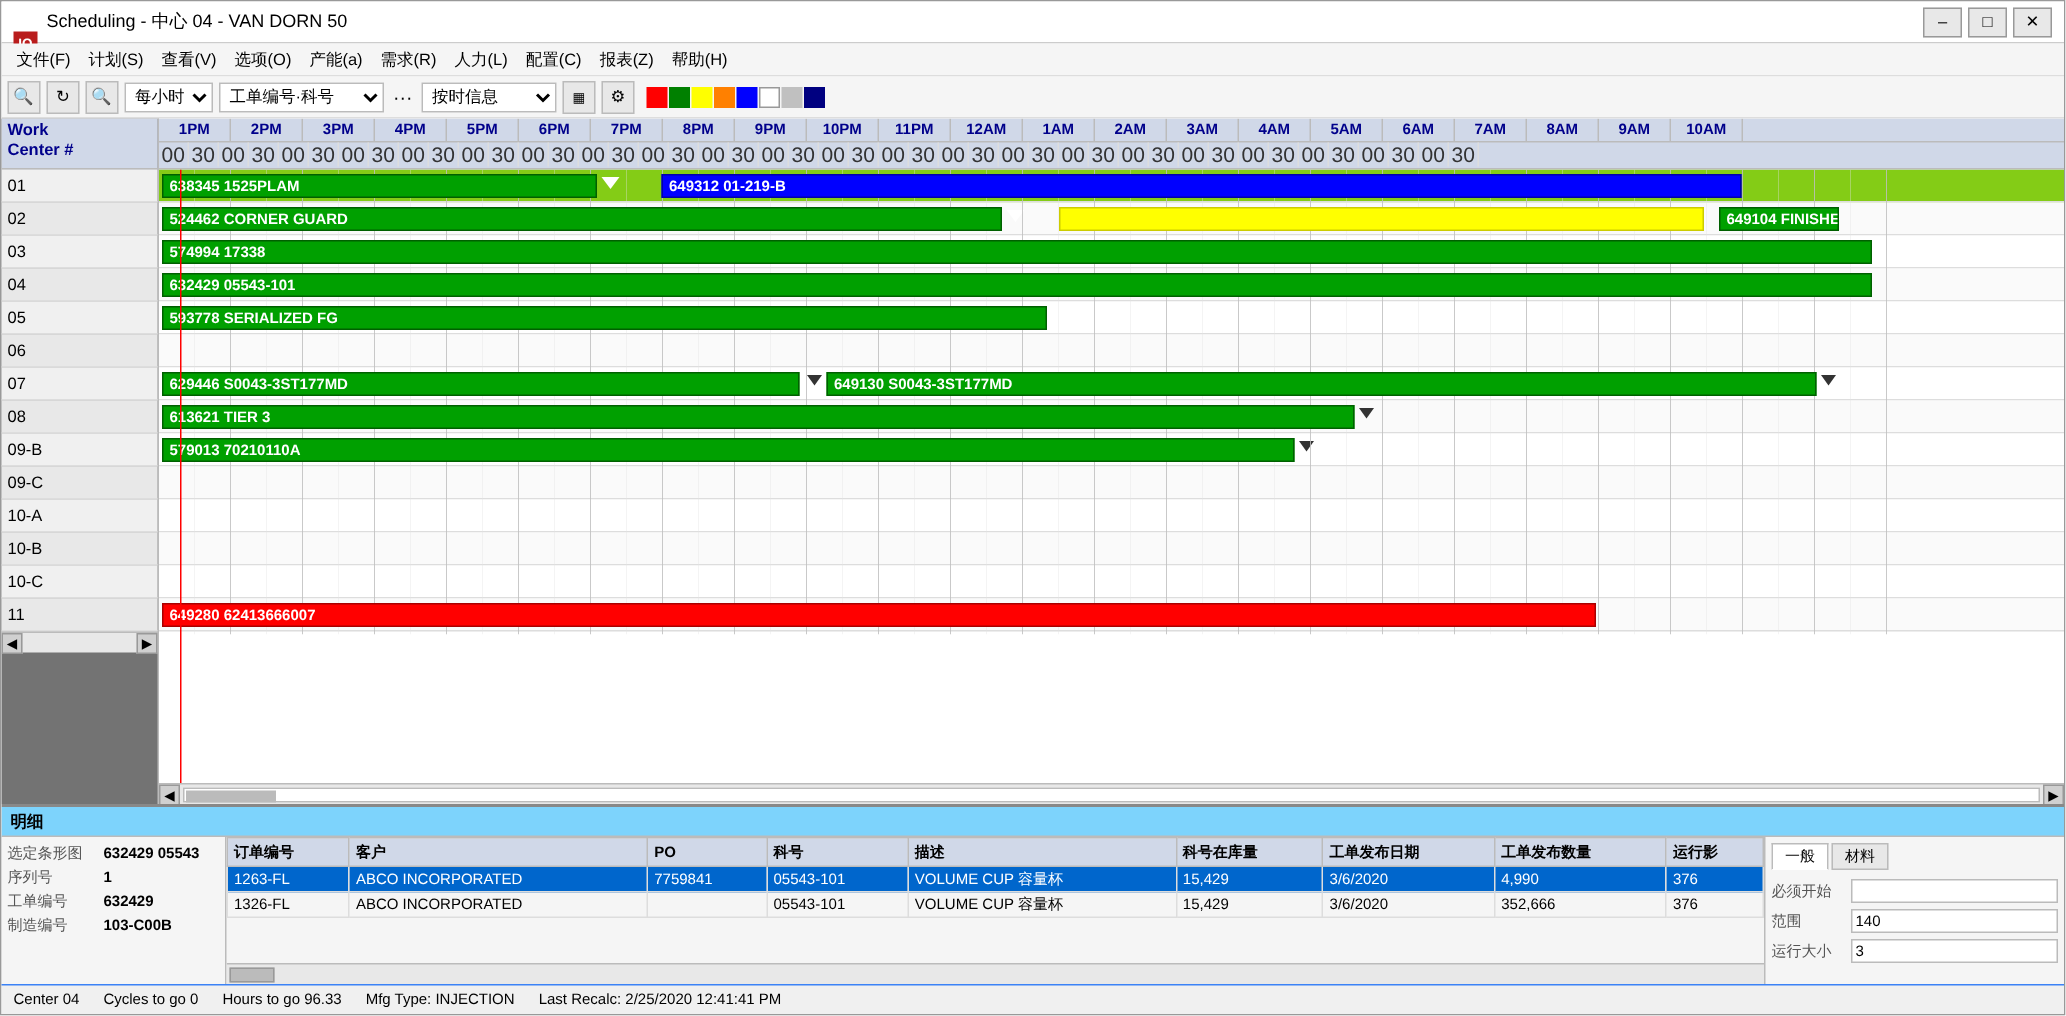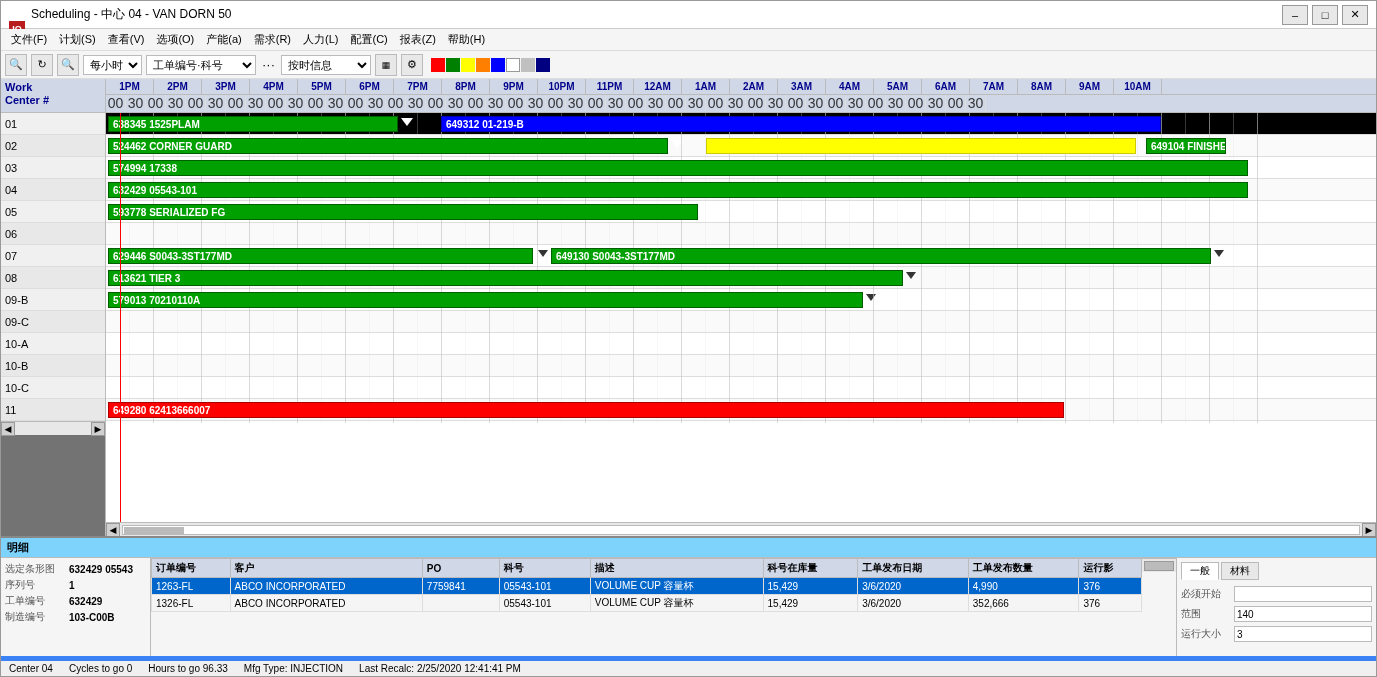--- a/index.html
+++ b/index.html
@@ -68,39 +68,39 @@
     .detail-header { background: #7dd3fc; padding: 2px 6px; font-weight: bold; font-size: 11px; border-bottom: 1px solid #bbb; height: 20px; display: flex; align-items: center; }
     .detail-content { display: flex; flex: 1; overflow: hidden; }
     
     
     .detail-left { width: 150px; border-right: 1px solid #bbb; padding: 4px; display: flex; flex-direction: column; gap: 2px; font-size: 11px; }
     .detail-field { display: flex; gap: 4px; align-items: center; }
     .detail-label { color: #555; width: 60px; font-size: 10px; }
     .detail-value { color: #000; font-weight: bold; font-size: 10px; }
     
     
-    .detail-table-area { flex: 1; overflow: hidden; display: flex; flex-direction: row; }
+    .detail-table-area { flex: 1; overflow: hidden; display: flex; flex-direction: column; }
     .detail-table { width: 100%; border-collapse: collapse; font-size: 10px; }
     .detail-table th { background: #d0d8e8; border: 1px solid #bbb; padding: 2px 4px; text-align: left; font-weight: bold; font-size: 10px; white-space: nowrap; }
     .detail-table td { border: 1px solid #ddd; padding: 1px 4px; white-space: nowrap; }
     .detail-table tr.selected td { background: #0066cc; color: white; }
     .scrollbar-stub { height: 14px; background: #e8e8e8; border-top: 1px solid #bbb; display: flex; align-items: center; }
     .scrollbar-thumb { height: 10px; width: 30px; background: #bbb; margin: 2px; border: 1px solid #999; }
     
     
     .detail-right { width: 200px; border-left: 1px solid #bbb; padding: 4px; display: flex; flex-direction: column; gap: 2px; font-size: 10px; }
     .detail-right-tabs { display: flex; gap: 2px; margin-bottom: 4px; }
     .detail-tab { padding: 1px 8px; border: 1px solid #bbb; background: #e8e8e8; cursor: pointer; font-size: 10px; }
     .detail-tab.active { background: #fff; border-bottom-color: #fff; }
     .detail-right-row { display: flex; align-items: center; gap: 4px; margin-bottom: 2px; }
     .detail-right-label { width: 55px; color: #555; }
     .detail-right-input { flex: 1; height: 16px; border: 1px solid #bbb; background: white; padding: 0 2px; font-size: 10px; }
     
     
-    .status-bar { height: 20px; background: #f0f0f0; border-top: 5px solid #3b82f6; display: flex; align-items: center; padding: 0 8px; font-size: 10px; color: #000; gap: 16px; }
+    .status-bar { height: 20px; background: #f0f0f0; border-top: 1px solid #3b82f6; display: flex; align-items: center; padding: 0 8px; font-size: 10px; color: #000; gap: 16px; }
     
     
     .scroll-row { height: 14px; background: #e8e8e8; border-top: 1px solid #bbb; display: flex; align-items: center; }
     .scroll-btn { width: 14px; height: 14px; background: #d0d0d0; border: 1px solid #999; cursor: pointer; display: flex; align-items: center; justify-content: center; font-size: 9px; }
     .gantt-inner-row { height: 22px; border-bottom: 1px solid #ddd; position: relative; }
     .gantt-inner-row:nth-child(even) { background: #fafafa; }
   </style>
 </head>
 <body>
 
@@ -261,21 +261,21 @@
               <div class="time-cell-minor">30</div>
             <div class="time-cell-minor">00</div>
               <div class="time-cell-minor">30</div>
           </div>
         </div>
 
         <div class="gantt-rows" style="position:relative; overflow:hidden;">
 
           <div class="current-time-line"></div>
 
-          <div class="gantt-inner-row" style="background:#000000;padding-left:45px;">
+          <div class="gantt-inner-row" style="background:#84cc16;padding-left:45px;">
             <div class="gantt-bar bar-green" style="left:2px;width:290px;">638345 1525PLAM</div>
             <div style="position:absolute;left:295px;top:5px;width:0;height:0;border-left:6px solid transparent;border-right:6px solid transparent;border-top:8px solid white;"></div>
             <div class="gantt-bar bar-blue" style="left:335px;width:720px;">649312 01-219-B</div>
           </div>
 
           <div class="gantt-inner-row" style="background:#fafafa;">
             <div class="gantt-bar bar-green" style="left:2px;width:560px;">524462 CORNER GUARD</div>
             <div style="position:absolute;left:565px;top:5px;width:0;height:0;border-left:6px solid transparent;border-right:6px solid transparent;border-top:8px solid white;"></div>
             <div class="gantt-bar bar-yellow" style="left:600px;width:430px;color:#000;"></div>
             <div class="gantt-bar bar-green" style="left:1040px;width:80px;">649104 FINISHED G</div>

